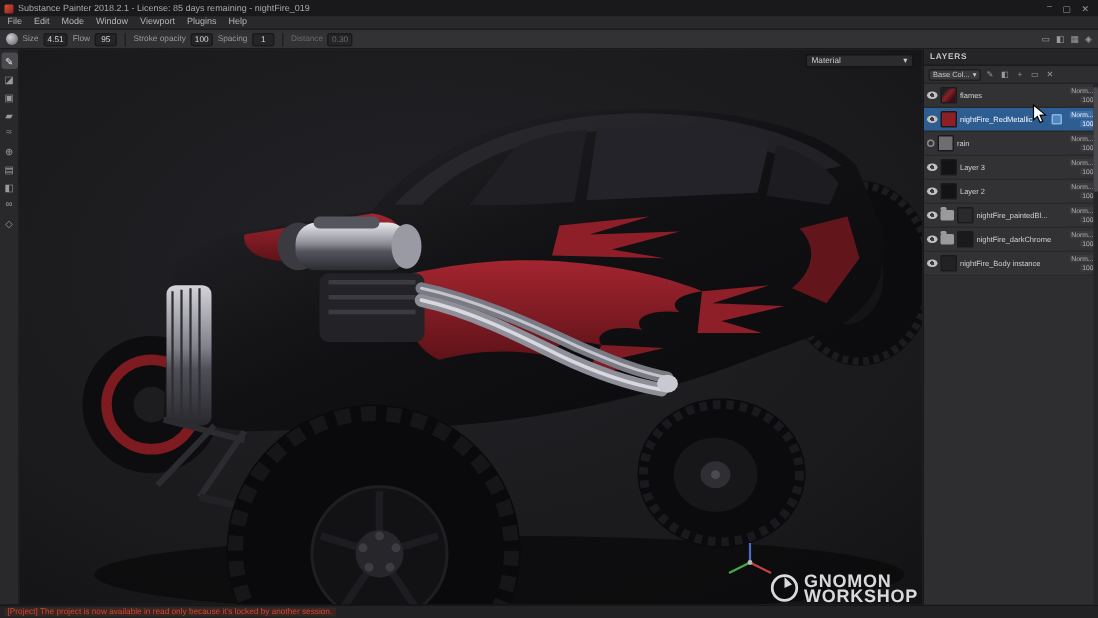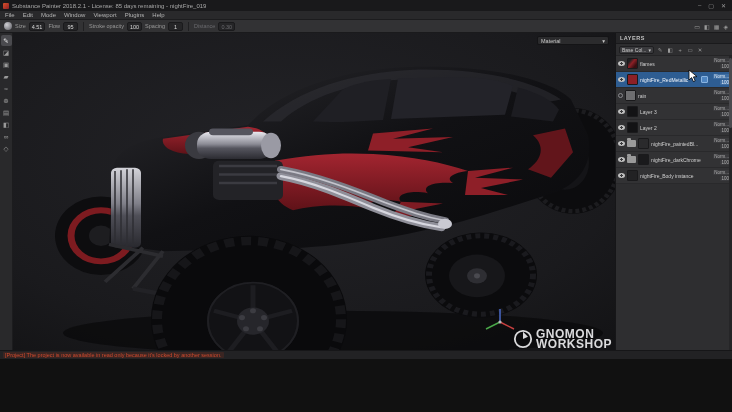--- a/index.html
+++ b/index.html
@@ -1,18 +1,18 @@
 <!DOCTYPE html>
 <html><head>
 <meta charset="utf-8">
 <style>
   *{margin:0;padding:0;box-sizing:border-box;}
   html,body{width:732px;height:412px;overflow:hidden;background:#111;}
   body{font-family:"Liberation Sans",sans-serif;color:#ccc;}
-  .app{width:732px;height:359px;display:flex;flex-direction:column;background:#2b2b2d;}
+  .app{width:732px;height:412px;display:flex;flex-direction:column;background:#2b2b2d;}
 
   .titlebar{height:11px;background:#19191b;display:flex;align-items:center;padding:0 3px;gap:3px;flex:0 0 auto;}
   .app-icon{width:6px;height:6px;background:linear-gradient(135deg,#d8512a,#8e2026);border-radius:1px;flex:0 0 auto;}
   .title{font-size:6px;color:#a8a8a8;flex:1;white-space:nowrap;overflow:hidden;}
   .win-controls{display:flex;gap:7px;font-size:6px;color:#9a9a9a;padding-right:3px;}
   .win-controls span{cursor:default;}
 
   .menubar{height:9px;background:#29292b;display:flex;align-items:center;gap:8px;padding:0 5px;font-size:6px;color:#b4b4b4;border-bottom:1px solid #1c1c1e;flex:0 0 auto;}
 
   .toolbar{height:13px;background:#323234;display:flex;align-items:center;gap:3px;padding:0 4px;font-size:5.5px;color:#9a9a9a;border-bottom:1px solid #1a1a1c;flex:0 0 auto;}

